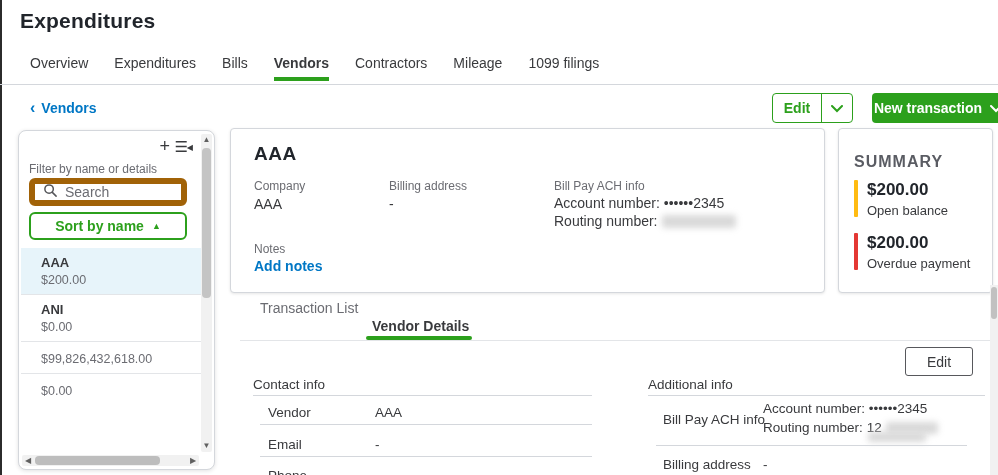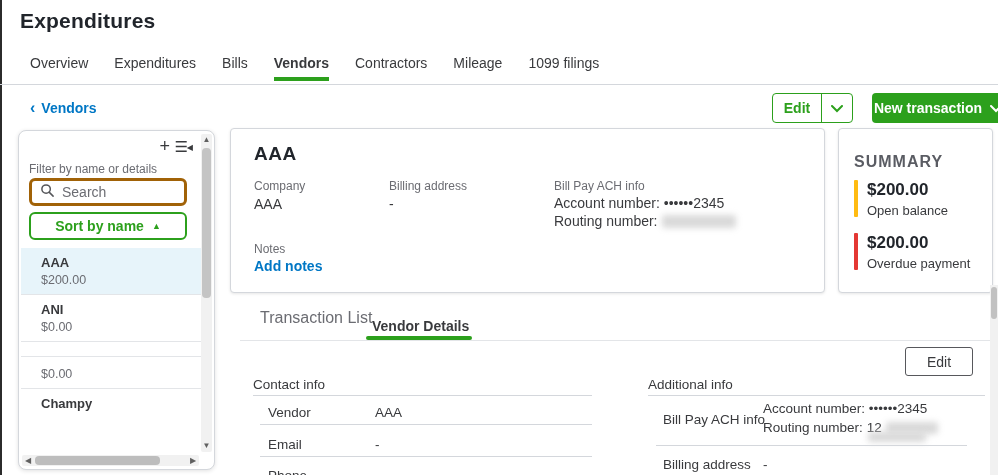--- a/index.html
+++ b/index.html
@@ -29,21 +29,21 @@
   .primary-btn { position:absolute; left:872px; top:93px; height:30px; width:132px; background:#2ca01c; border-radius:4px; color:#fff; font-size:14px; font-weight:700; display:flex; align-items:center; justify-content:center; gap:8px; cursor:pointer; white-space:nowrap; }
 
   svg.chev-dn { width:12px; height:8px; }
 
   
   .sidebar { position:absolute; left:18px; top:130px; width:197px; height:340px; background:#fff; border:1px solid #d4d7dc; border-radius:8px; box-shadow:0 1px 4px rgba(0,0,0,.12); overflow:hidden; }
   .sb-plus { position:absolute; right:44px; top:6px; font-size:18px; color:#393a3d; cursor:pointer; line-height:1; }
   .sb-menu { position:absolute; right:22px; top:8px; font-size:15px; color:#393a3d; cursor:pointer; line-height:1; letter-spacing:-1px; }
   .sb-menu .tri { font-size:8px; vertical-align:2px; }
   .sb-filter-label { position:absolute; left:10px; top:31px; font-size:12px; color:#6b6c72; }
-  .sb-search { position:absolute; left:10px; top:47px; width:158px; height:28px; border:3px solid #a16207; border-radius:6px; display:flex; align-items:center; padding:0 8px; gap:7px; background:#fff; }
+  .sb-search { position:absolute; left:10px; top:47px; width:158px; height:28px; border:6px solid #a16207; border-radius:6px; display:flex; align-items:center; padding:0 8px; gap:7px; background:#fff; }
   .sb-search input { border:none; outline:none; width:110px; font-size:14px; color:#393a3d; font-family:inherit; }
   .sb-search input::placeholder { color:#6b6c72; }
   .sb-sort { position:absolute; left:10px; top:81px; width:158px; height:28px; border:2px solid #2ca01c; border-radius:6px; display:flex; align-items:center; justify-content:center; gap:8px; color:#2ca01c; font-size:14px; font-weight:700; cursor:pointer; background:#fff; }
   .sb-sort .tri-up { font-size:9px; }
 
   .vendor-list { position:absolute; left:2px; top:117px; right:13px; bottom:15px; overflow:hidden; }
   .vendor-item { padding:7px 6px 7px 20px; cursor:pointer; border-top:1px solid #e3e5e8; }
   .vendor-item:first-child { border-top:none; }
   .vendor-item.selected { background:#e7f4fa; border-top:none; }
   .vendor-item .v-name { font-size:13px; font-weight:700; color:#393a3d; }
@@ -76,21 +76,21 @@
   
   .summary-card { position:absolute; left:838px; top:128px; width:155px; height:165px; background:#fff; border:1px solid #d4d7dc; border-radius:4px; box-shadow:0 1px 3px rgba(0,0,0,.1); }
   .sum-title { position:absolute; left:15px; top:24px; font-size:16px; font-weight:700; color:#5a5c63; letter-spacing:1px; }
   .sum-item { position:absolute; left:15px; display:flex; gap:9px; }
   .sum-item .bar { width:4px; height:37px; border-radius:1px; }
   .sum-item .amt { font-size:17px; font-weight:800; color:#21252b; line-height:1.15; }
   .sum-item .lbl { font-size:13px; color:#393a3d; margin-top:3px; }
   .sum-item.one { top:51px; } .sum-item.two { top:104px; }
 
   
-  .dtab-inactive { position:absolute; left:260px; top:309px; font-size:16px; color:#6b6c72; cursor:pointer; }
+  .dtab-inactive { position:absolute; left:260px; top:300px; font-size:14px; color:#6b6c72; cursor:pointer; }
   .dtab-active { position:absolute; left:372px; top:318px; font-size:14px; font-weight:700; color:#393a3d; cursor:pointer; }
   .dtab-underline { position:absolute; left:366px; top:336px; width:106px; height:4px; background:#2ca01c; border-radius:2px; }
   .dtab-rule { position:absolute; left:240px; right:8px; top:340px; height:1px; background:#e3e5e8; }
 
   .edit-btn2 { position:absolute; left:905px; top:347px; width:68px; height:29px; border:1px solid #57585c; border-radius:3px; background:#fff; color:#393a3d; font-size:14px; display:flex; align-items:center; justify-content:center; cursor:pointer; }
 
   
   .sec-title { position:absolute; font-size:13.5px; color:#393a3d; }
   .sec-rule { position:absolute; height:1px; background:#d4d7dc; }
   .drow-label { position:absolute; font-size:13.5px; color:#393a3d;text-align:center; }
@@ -168,27 +168,24 @@
   <div class="vendor-list">
     <div class="vendor-item selected">
       <div class="v-name">AAA</div>
       <div class="v-amt">$200.00</div>
     </div>
     <div class="vendor-item">
       <div class="v-name">ANI</div>
       <div class="v-amt">$0.00</div>
     </div>
     <div class="vendor-item">
+      <div class="v-amt">$99,826,432,618.00</div>
     </div>
     <div class="vendor-item">
       <div class="v-amt">$0.00</div>
-    </div>
-    <div class="vendor-item">
-      <div class="v-name">Champy</div>
-      <div class="v-amt"></div>
     </div>
   </div>
 
   <div class="sb-vscroll">
     <div class="arr up">▲</div>
     <div class="thumb"></div>
     <div class="arr dn">▼</div>
   </div>
   <div class="sb-hscroll">
     <div class="arr lt">◀</div>

